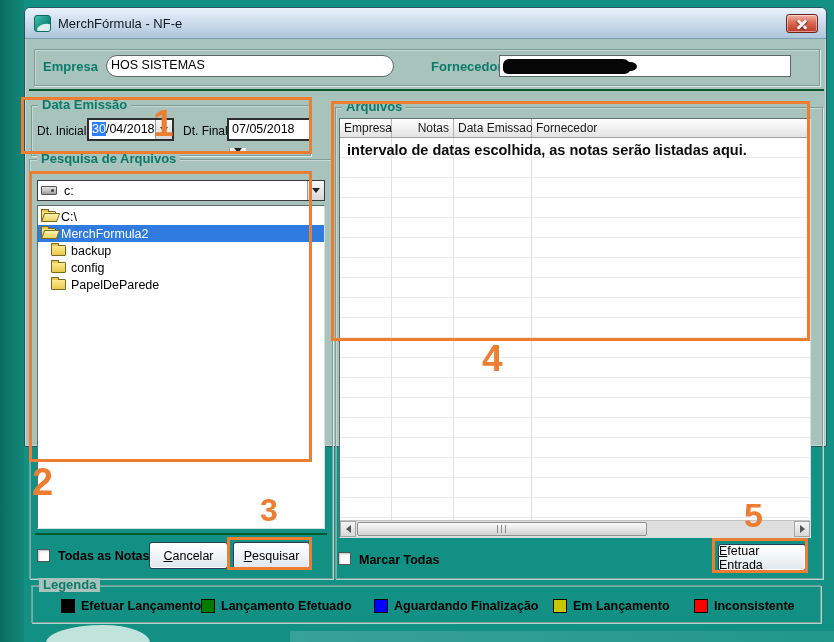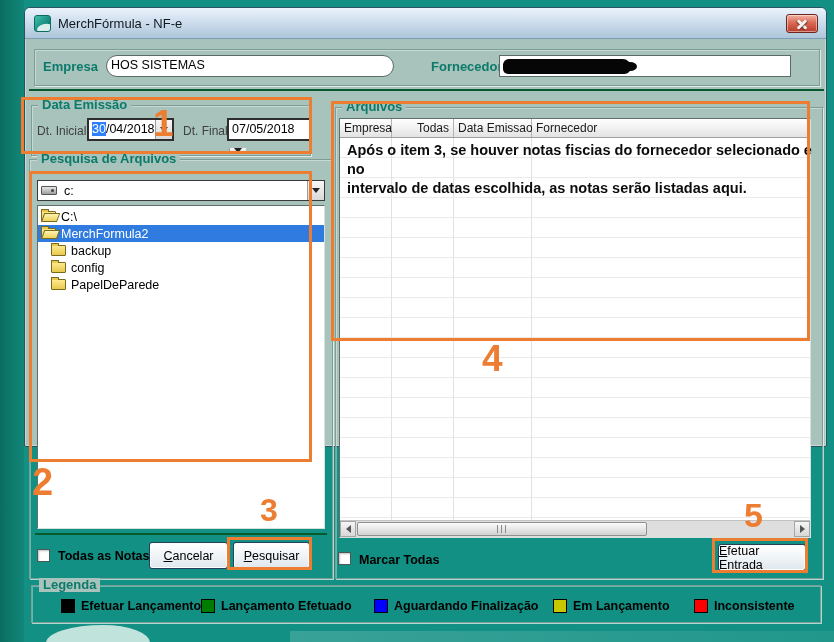--- a/index.html
+++ b/index.html
@@ -36,21 +36,21 @@
   .close-x::after { transform:rotate(-45deg); }
 
   
   .etched { position:absolute; border:1px solid #7d9e95;
     box-shadow:1px 1px 0 rgba(255,255,255,.65), inset 1px 1px 0 rgba(255,255,255,.35); }
   .gbl { position:absolute; z-index:3; background:#a7c3bb; padding:0 4px;
     font-size:13px; font-weight:bold; color:#0c7a6b; line-height:14px; }
   .sunk { position:absolute; background:#fff; border:1px solid;
     border-color:#5f6f6a #d5e2de #d5e2de #5f6f6a; }
   .tlabel { position:absolute; font-size:13px; font-weight:bold; color:#0c7a6b; }
-  .klabel { position:absolute; font-size:12px; color:#404040; }
+  .klabel { position:absolute; font-size:12px; color:#000000; }
   .blabel { position:absolute; font-size:12.5px; font-weight:bold; color:#000; }
   .field { position:absolute; background:#fff; border:1px solid #5c6b66; font-size:12.5px;
     color:#000; padding:2px 4px 0 4px; }
   .greenline { position:absolute; height:2px; background:#085a2e; }
 
   .combo { position:absolute; height:23px; background:#fff; border:2px solid #2e2e2e; display:flex; }
   .cval { flex:1; font-size:12.5px; color:#000; padding:2px 0 12px 3px; white-space:nowrap; }
   .cval .sel { background:#2f80ff; color:#fff; }
   .dd { width:17px; border-left:1px solid #9a9a9a; background:linear-gradient(180deg,#f7f7f7,#d9d9d9);
     display:flex; align-items:center; justify-content:center; }
@@ -208,30 +208,29 @@
   <div class="btn" style="left:208px;top:534px;width:77px;height:27px;">
     <span><span class="u">P</span><span>esquisar</span></span>
   </div>
 
   <div class="etched" style="left:310px;top:99px;width:488px;height:472px;"></div>
   <span class="gbl" style="left:317px;top:92px;">Arquivos</span>
 
   <div class="tbl" style="left:314px;top:110px;width:472px;height:420px;">
     <div class="thead">
       <div class="hcell c0">Empresa</div>
-      <div class="hcell c1">Todas</div>
+      <div class="hcell c1">Notas</div>
       <div class="hcell c2">Data Emissao</div>
       <div class="hcell c3">Fornecedor</div>
     </div>
     <div class="tbody">
       <div class="vline" style="left:51px;"></div>
       <div class="vline" style="left:113px;"></div>
       <div class="vline" style="left:191px;"></div>
       <div class="msg">
-        <div>Após o item 3, se houver notas fiscias do fornecedor selecionado e no</div>
         <div>intervalo de datas escolhida, as notas serão listadas aqui.</div>
       </div>
     </div>
     <div class="hscroll">
       <span class="sarrow">
           <span class="tri-l"></span>
         </span>
       <span class="sthumb">
           <span class="grip"></span>
         </span>

